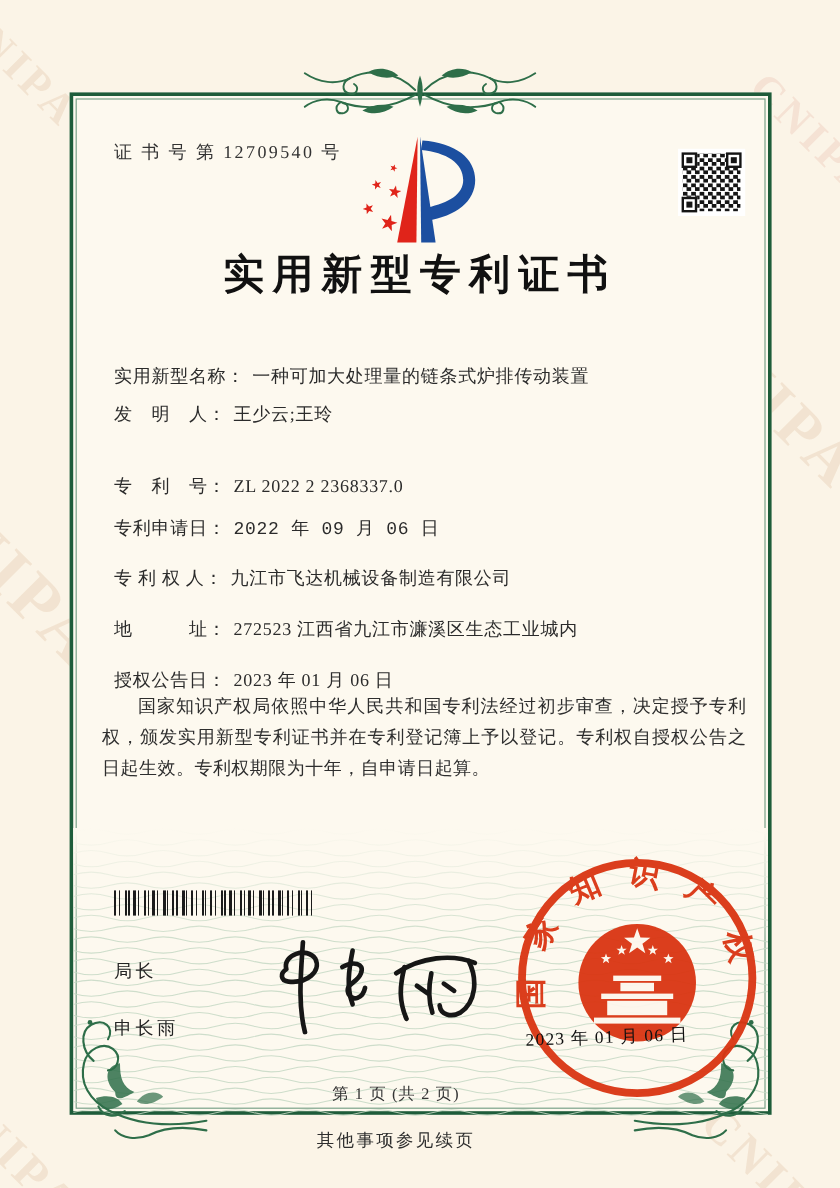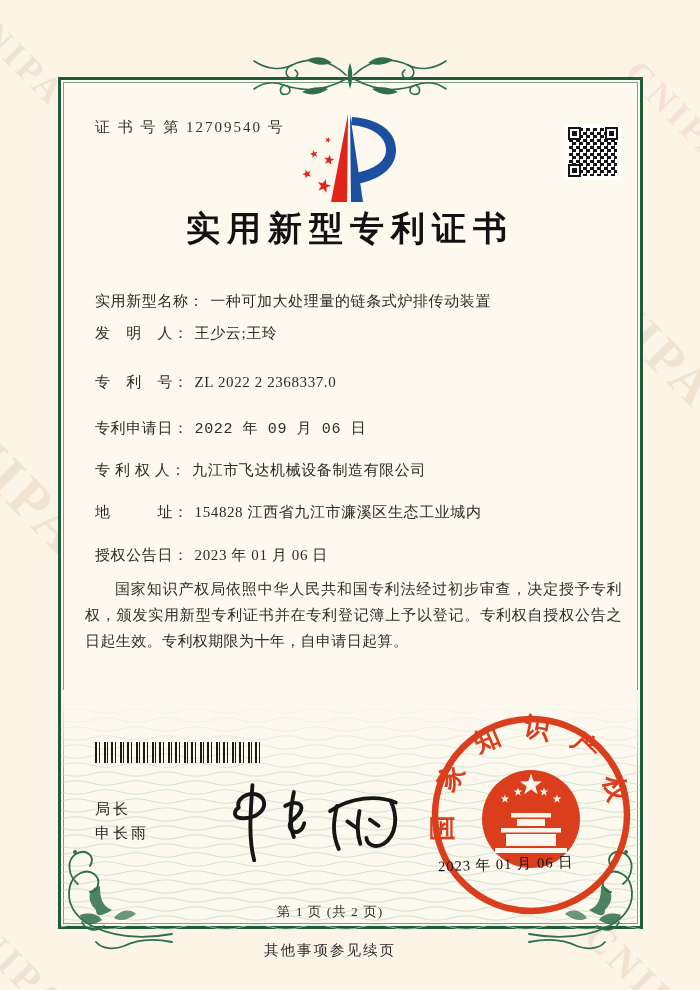--- a/index.html
+++ b/index.html
@@ -42,21 +42,21 @@
   .qr{position:absolute;left:565px;top:124px;width:52px;height:52px;background:#fff;padding:2px;}
   .qr-grid{
     position:absolute;inset:4px;
     background:repeating-conic-gradient(#151515 0% 25%, #ffffff 0% 50%);
     background-size:7px 7px;
   }
   .finder{position:absolute;width:13px;height:13px;border:2.5px solid #151515;background:#fff;box-sizing:border-box;}
   .finder::after{content:"";position:absolute;inset:2px;background:#151515;}
   .f-tl{left:3px;top:3px;} .f-tr{right:3px;top:3px;} .f-bl{left:3px;bottom:3px;}
   
-  .field{position:absolute;left:95px;font-size:15px;letter-spacing:.6px;white-space:nowrap;}
+  .field{position:absolute;left:95px;font-size:15px;letter-spacing:.6px;white-space:nowrap;margin-top:12px;}
   .field .lab{color:#2b2b2b;}
   .field .val{color:#2b2b2b;margin-left:6px;}
   .grant2{position:absolute;left:350px;top:0;}
   
   .paras{
     position:absolute;left:85px;top:577px;width:537px;
     font-size:15px;line-height:1.72;text-align:justify;color:#2e2e2e;letter-spacing:.4px;
   }
   .paras p{margin:0;text-indent:2em;}
   
@@ -203,44 +203,44 @@
 </div>
 
 <div class="title">实用新型专利证书</div>
 
 <div class="field" style="top:292px;">
   <span class="lab">实用新型名称：</span><span class="val">一种可加大处理量的链条式炉排传动装置</span>
 </div>
 <div class="field" style="top:324px;">
   <span class="lab">发　明　人：</span><span class="val">王少云;王玲</span>
 </div>
-<div class="field" style="top:373px;">
+<div class="field" style="top:384px;">
   <span class="lab">专　利　号：</span><span class="val">ZL 2022 2 2368337.0</span>
 </div>
 <div class="field" style="top:419px;font-family:Liberation Mono, monospace;">
   <span class="lab">专利申请日：</span><span class="val">2022 年 09 月 06 日</span>
 </div>
 <div class="field" style="top:461px;">
   <span class="lab">专 利 权 人：</span><span class="val">九江市飞达机械设备制造有限公司</span>
 </div>
 <div class="field" style="top:503px;">
-  <span class="lab">地　　　址：</span><span class="val">154828 江西省九江市濂溪区生态工业城内</span>
+  <span class="lab">地　　　址：</span><span class="val">272523 江西省九江市濂溪区生态工业城内</span>
 </div>
 <div class="field" style="top:546px;width:540px;">
   <span class="lab">授权公告日：</span><span class="val">2023 年 01 月 06 日</span>
 </div>
 
 <div class="paras">
   <p>国家知识产权局依照中华人民共和国专利法经过初步审查，决定授予专利权，颁发实用新型专利证书并在专利登记簿上予以登记。专利权自授权公告之日起生效。专利权期限为十年，自申请日起算。</p>
 </div>
 
 <div class="barcode"></div>
 
 <div class="signer" style="top:800px;">局长</div>
-<div class="signer" style="top:824px;text-align:right;">申长雨</div>
+<div class="signer" style="top:848px;text-align:right;">申长雨</div>
 
 <svg class="sig-svg" width="200" height="82" viewBox="0 0 210 95">
   <g stroke="#161616" stroke-width="4.5" fill="none" stroke-linecap="round" stroke-linejoin="round">
     <path d="M20,32 C16,18 40,10 48,22 C54,34 40,46 22,44 C14,43 14,36 20,32"></path>
     <path d="M36,6 C34,36 31,66 38,93"></path>
     <path d="M84,14 C80,34 78,50 84,66"></path>
     <path d="M74,30 C84,24 96,26 92,36 C88,46 76,46 80,56 C84,64 94,60 96,50"></path>
     <path d="M126,36 C150,20 180,17 202,26"></path>
     <path d="M134,30 C129,50 129,64 136,80"></path>
     <path d="M196,24 C205,42 203,64 188,74 C179,79 169,76 168,67"></path>

